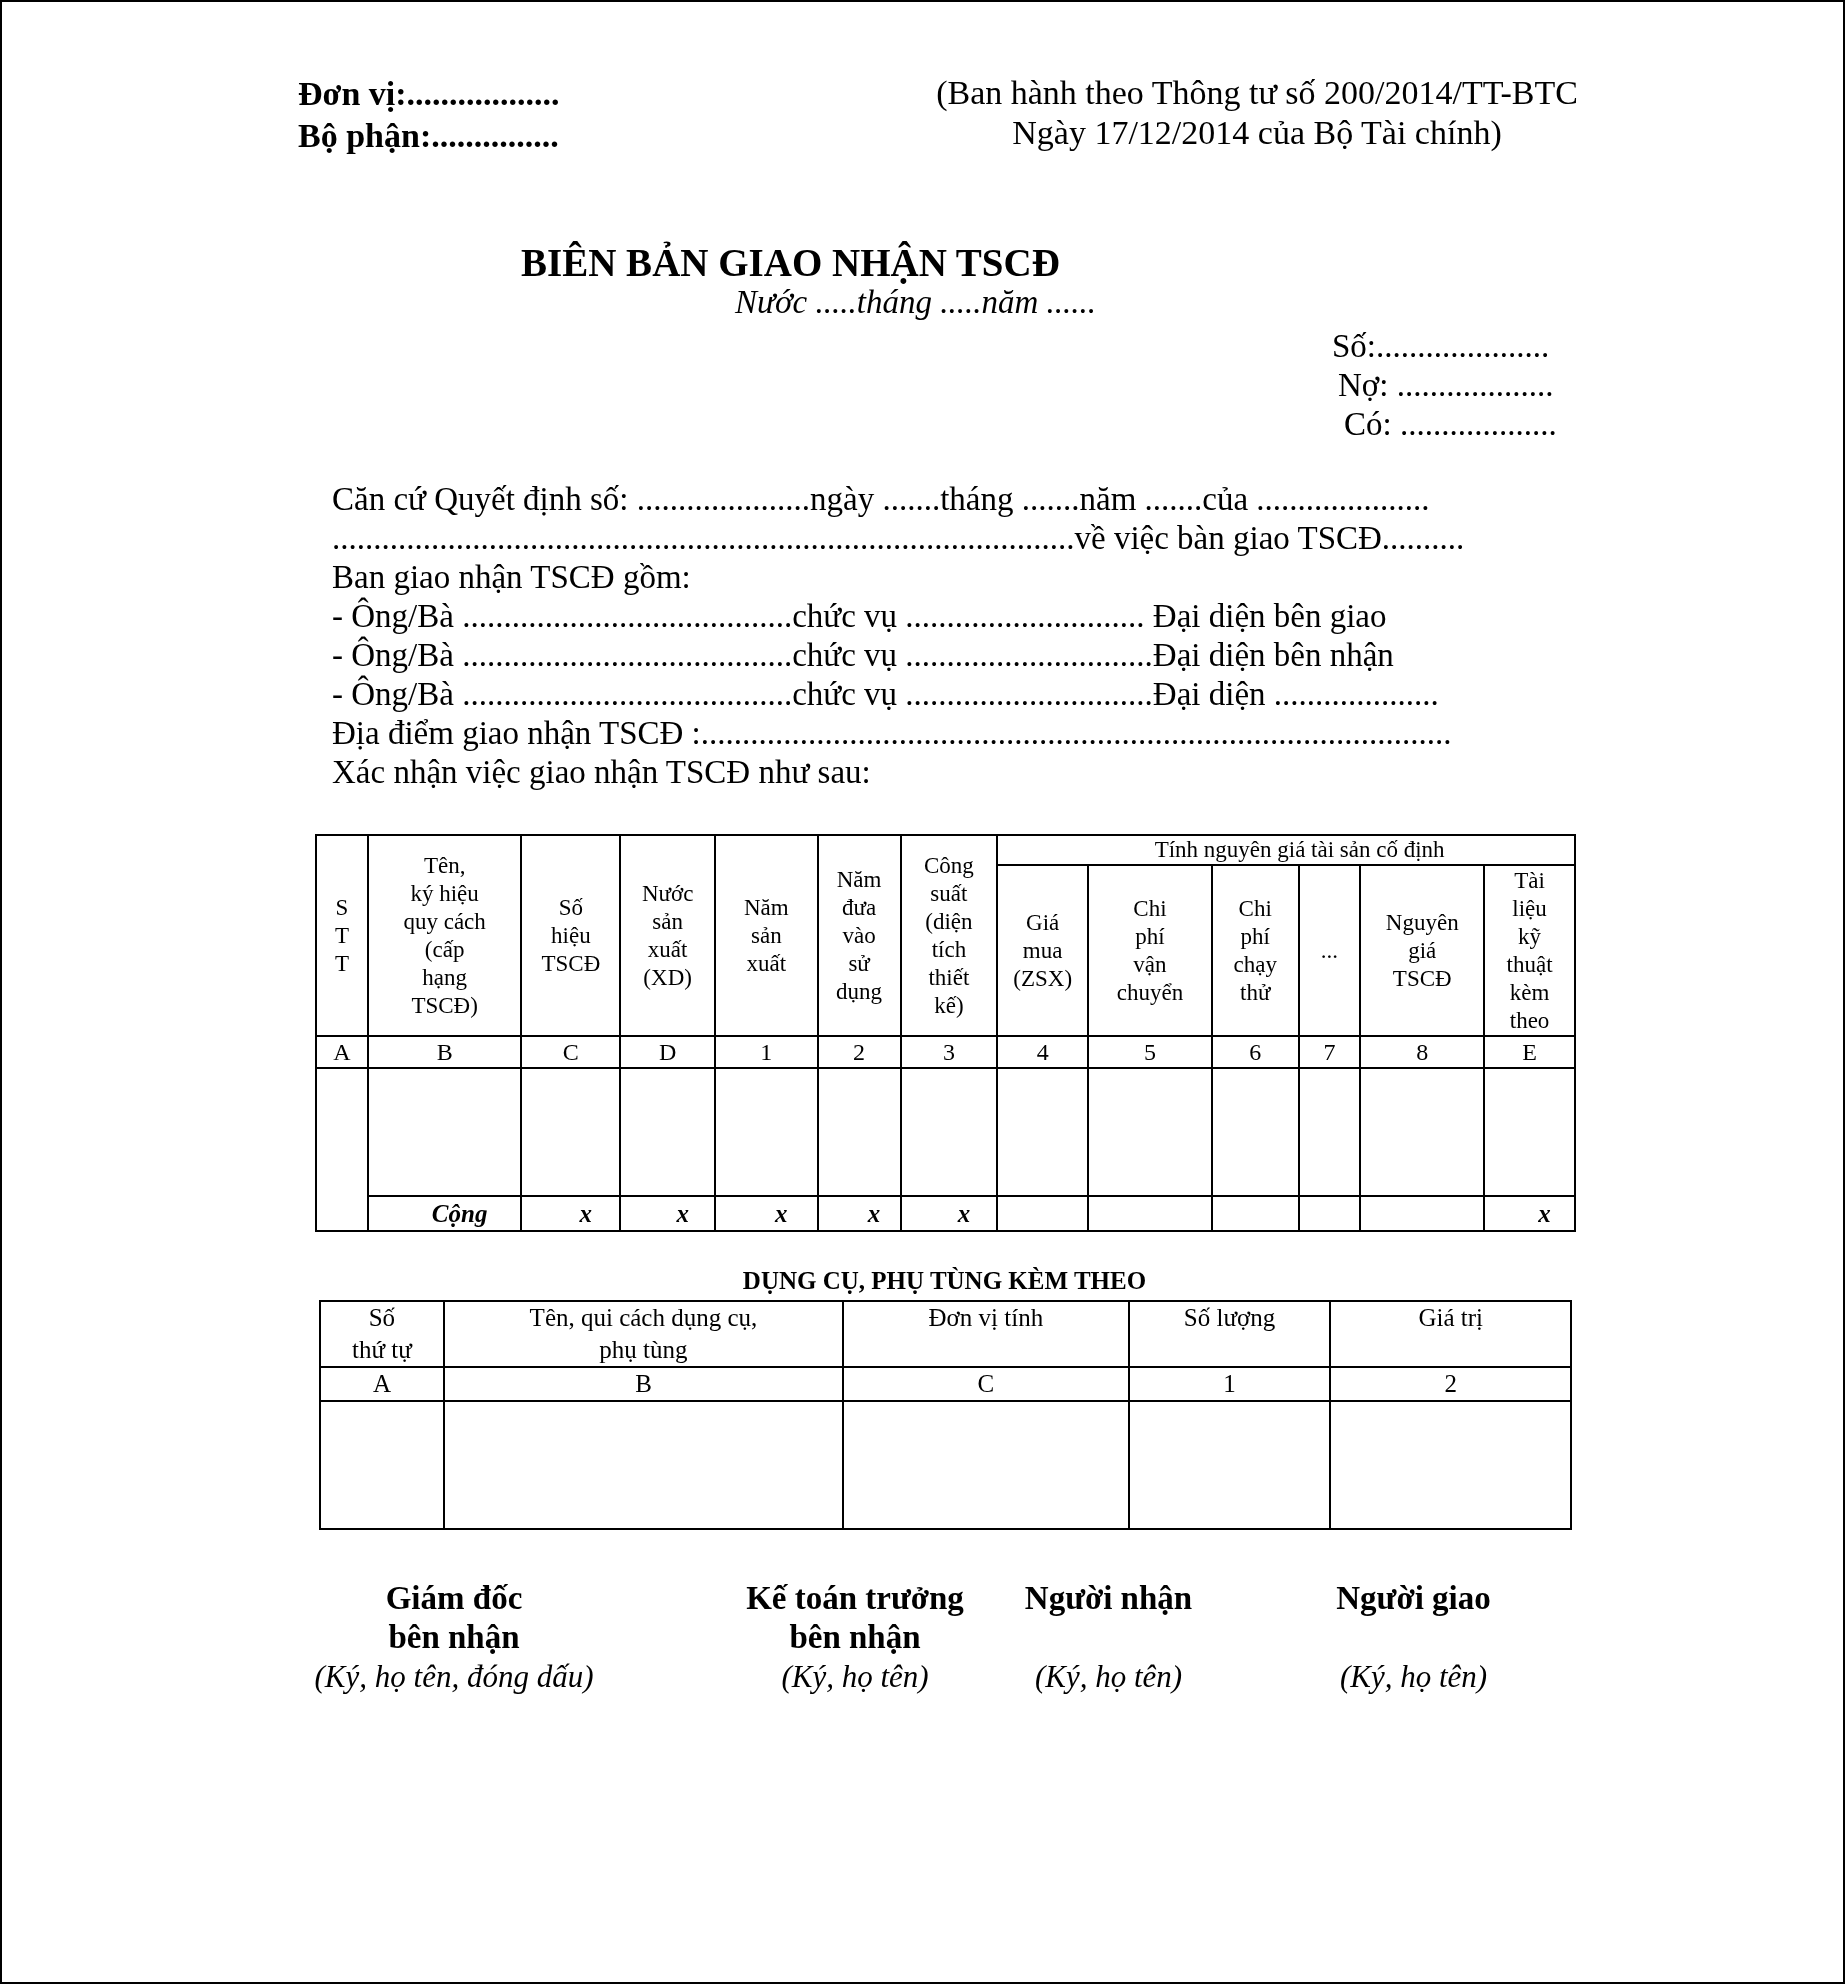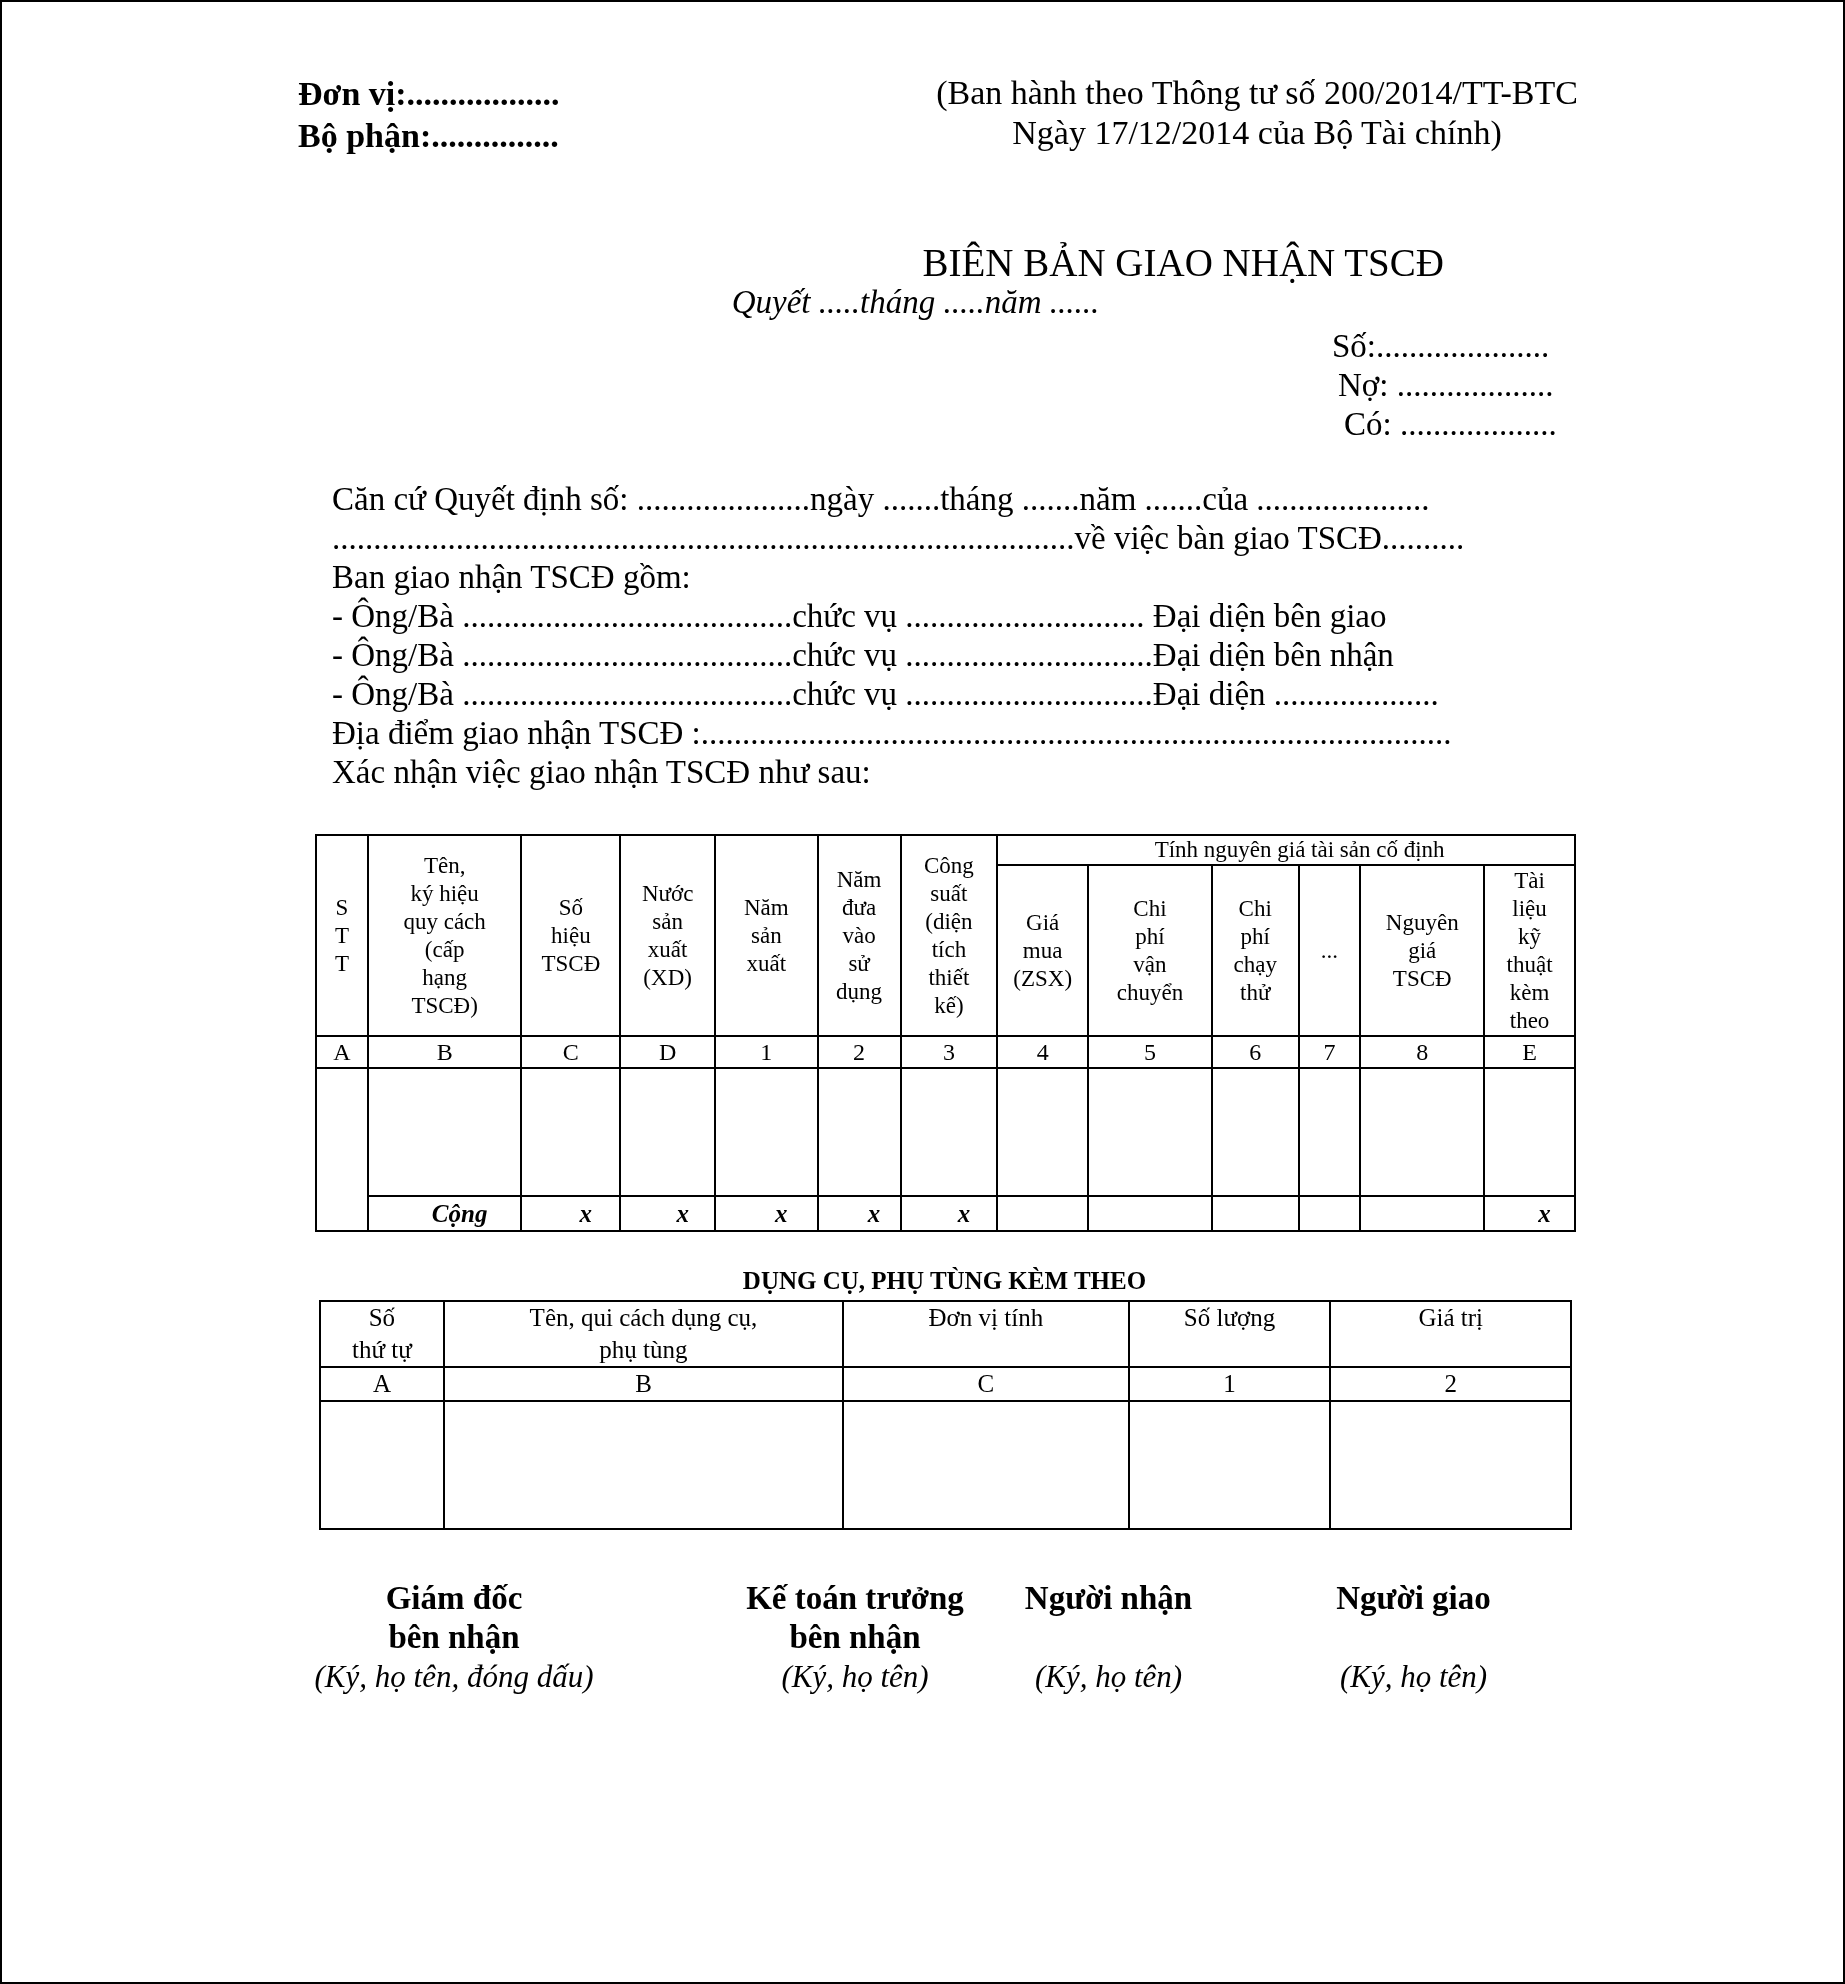--- a/index.html
+++ b/index.html
@@ -3,21 +3,21 @@
 <meta charset="utf-8">
 <style>
   html, body { margin:0; padding:0; background:#fff; }
   body { width:1846px; height:1985px; position:relative; overflow:hidden;
          font-family:"Liberation Serif", "DejaVu Serif", serif; color:#000; }
   .page-border { position:absolute; left:0; top:0; width:1841px; height:1980px; border:2.2px solid #000; }
   .abs { position:absolute; white-space:nowrap; }
   .hdr-left { left:298px; top:73px; font-size:34px; font-weight:bold; line-height:42px; }
   .hdr-right { left:915px; top:73px; width:684px; text-align:center; font-size:34px; line-height:40px; }
   .hdr-right .form-code { font-weight:bold; }
-  .title { left:521px; top:240px; width:923px; text-align:right; font-size:39px; font-weight:normal; }
+  .title { left:521px; top:240px; width:923px; text-align:left; font-size:39px; font-weight:bold; }
   .date-line { left:521px; top:284px; width:789px; text-align:center; font-size:33px; font-style:italic; }
   .acct { left:1332px; top:327px; font-size:33px; line-height:39px; }
   .acct div:nth-child(2){ padding-left:6px; }
   .acct div:nth-child(3){ padding-left:12px; }
   .body-text { left:332px; top:480px; font-size:33px; line-height:39px; }
   table { border-collapse:collapse; position:absolute; }
   td, th { border:2.2px solid #000; text-align:center; vertical-align:middle; padding:0; font-weight:normal; }
   .main-table { left:315px; top:834px; width:1261px; font-size:23px; line-height:28px; }
   .main-table .group-h { font-weight:normal; height:28px;padding-left:27px; }
   .main-table .codes td { height:30px; font-size:24px; }
@@ -41,21 +41,21 @@
   <div>Đơn vị:..................</div>
   <div>Bộ phận:...............</div>
 </div>
 
 <div class="abs hdr-right">
   <div>(Ban hành theo Thông tư số 200/2014/TT-BTC</div>
   <div>Ngày 17/12/2014 của Bộ Tài chính)</div>
 </div>
 
 <div class="abs title">BIÊN BẢN GIAO NHẬN TSCĐ</div>
-<div class="abs date-line">Quyết .....tháng .....năm ......</div>
+<div class="abs date-line">Nước .....tháng .....năm ......</div>
 
 <div class="abs acct">
   <div>Số:.....................</div>
   <div>Nợ: ...................</div>
   <div>Có: ...................</div>
 </div>
 
 <div class="abs body-text">
   <div>Căn cứ  Quyết định số: .....................ngày .......tháng .......năm .......của .....................</div>
   <div>..........................................................................................về việc bàn giao TSCĐ..........</div>

